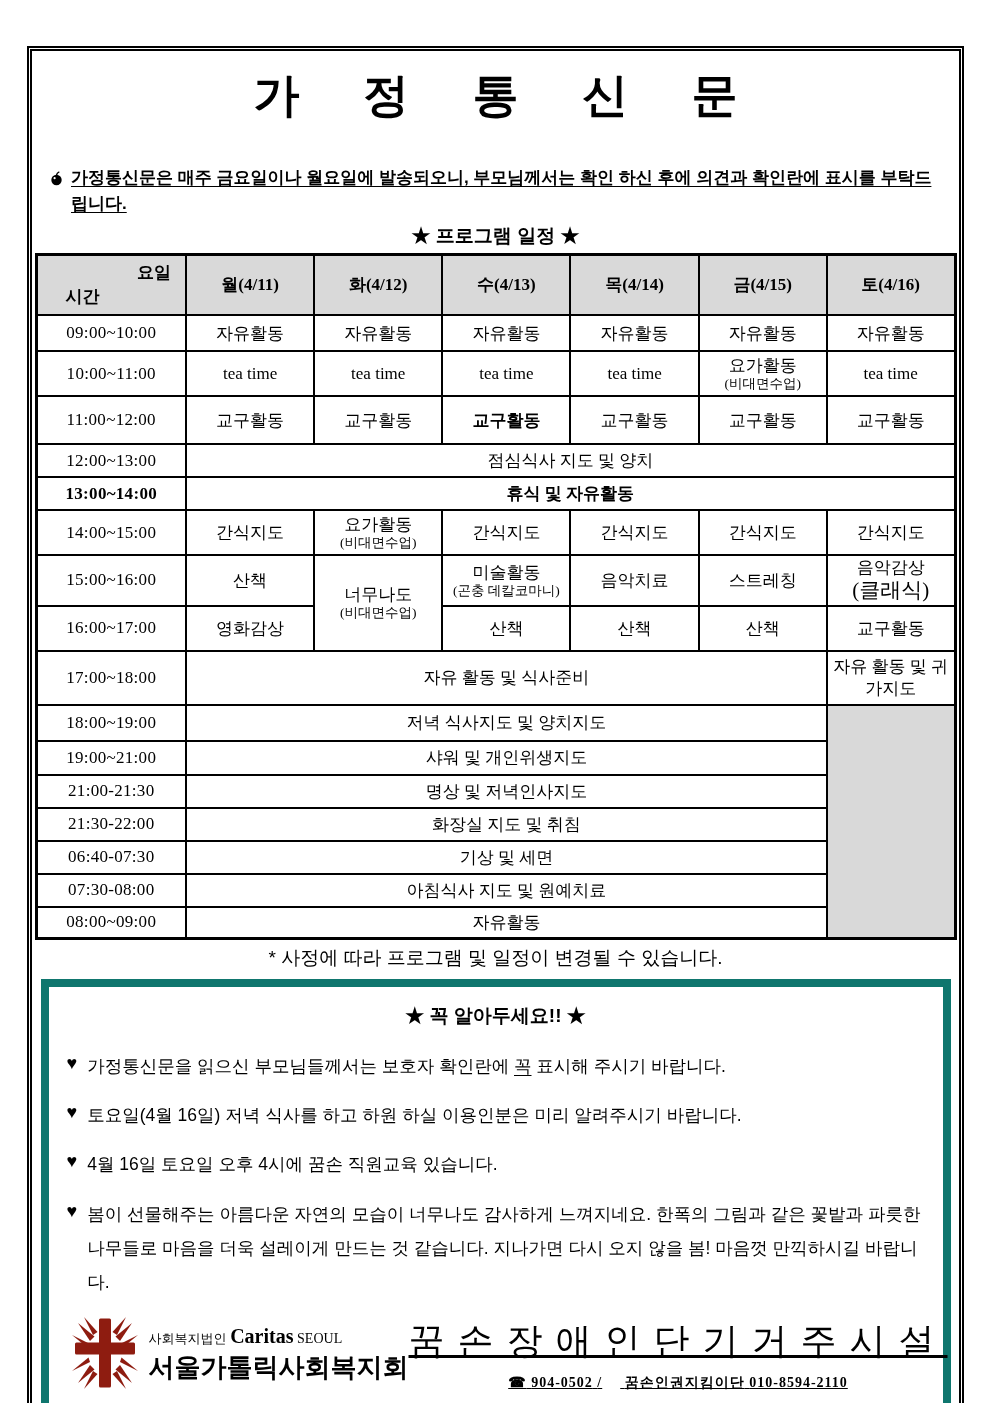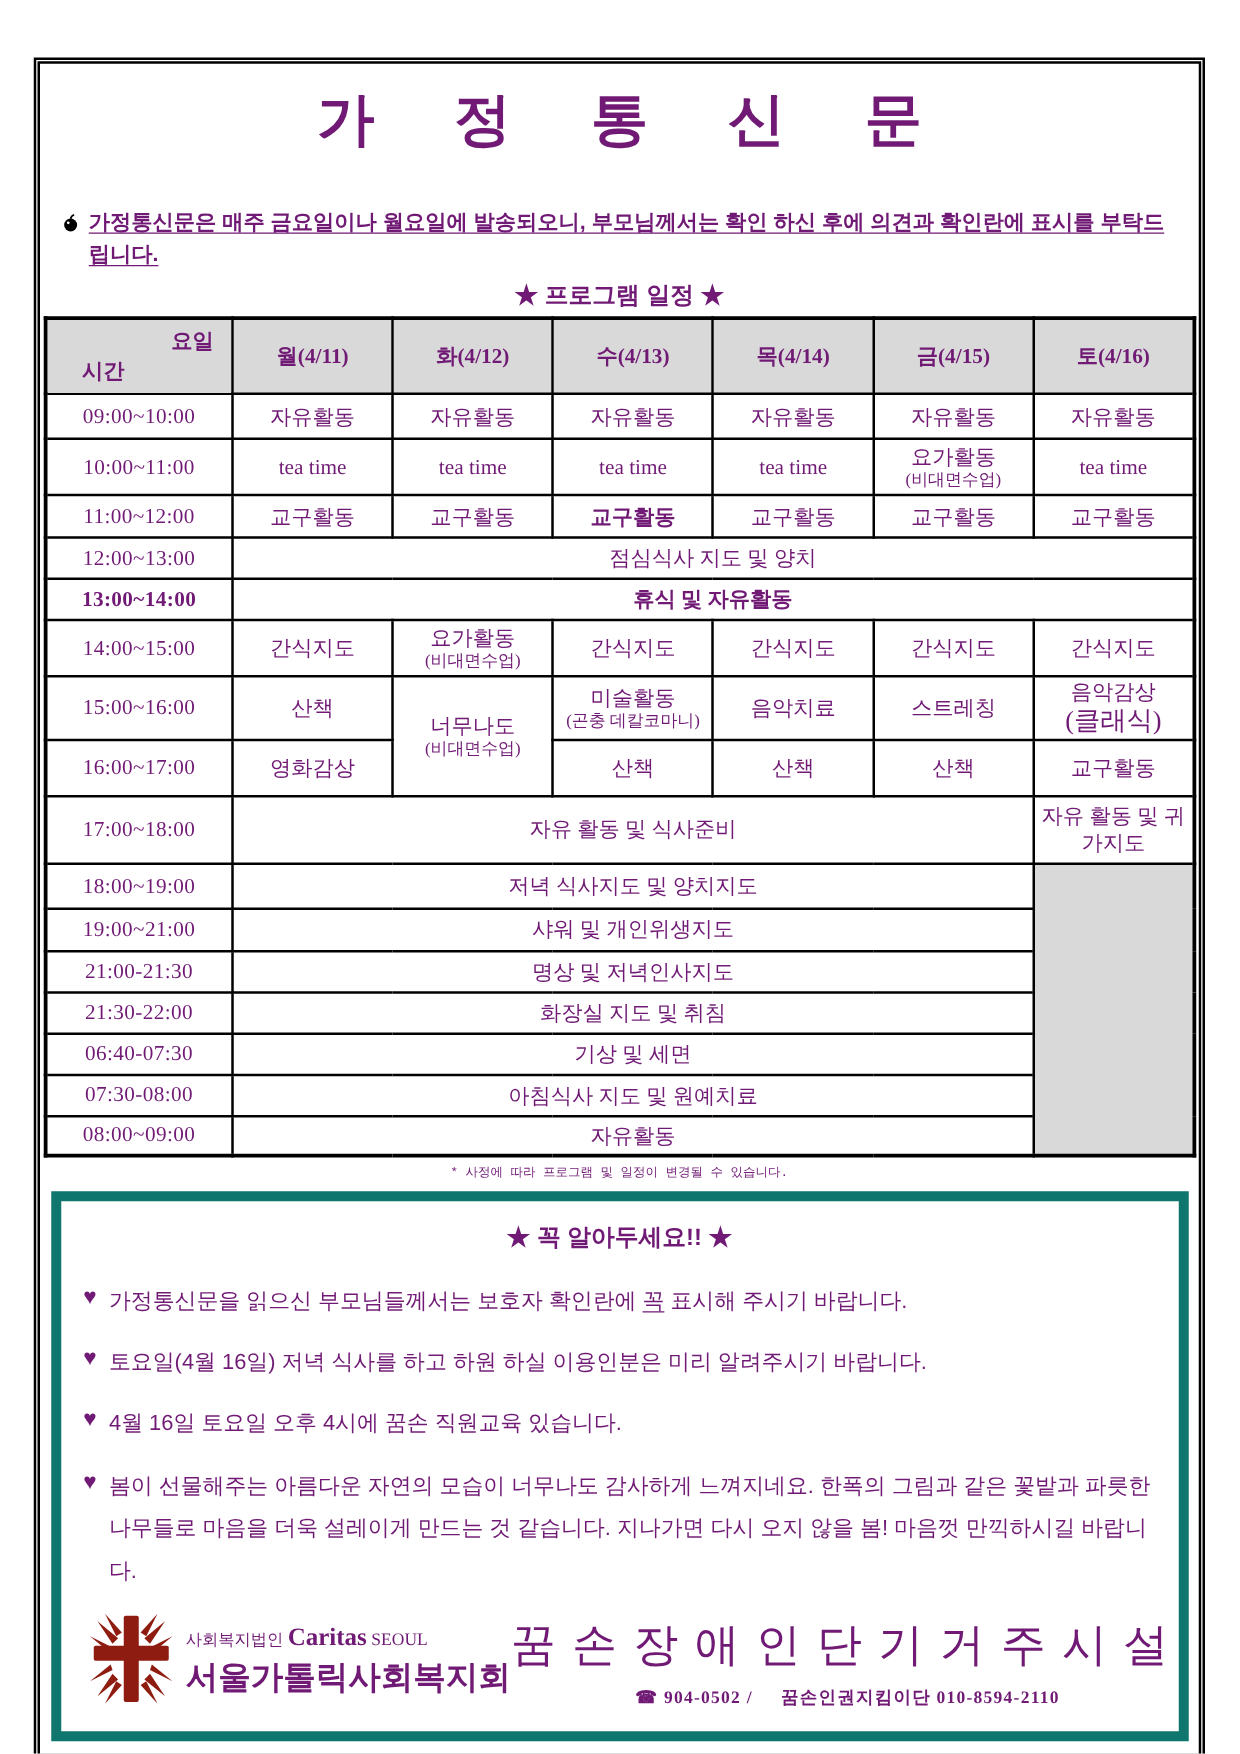--- a/index.html
+++ b/index.html
@@ -1,19 +1,19 @@
 <!DOCTYPE html>
 <html><head>
 <meta charset="utf-8">
 <style>
   * { margin:0; padding:0; box-sizing:border-box; }
   html,body { background:#fff; }
   .page {
     position:relative; width:992px; height:1403px; background:#fff;
-    font-family:"Liberation Sans", sans-serif; color:#701a75; overflow:hidden;
+    font-family:"Liberation Sans", sans-serif; color:#000000; overflow:hidden;
   }
   .outer {
     position:absolute; left:27px; top:46px; width:937px;
     border:5px double #000; background:#fff; padding-bottom:10px;
   }
   h1.title {
     margin-top:14px; text-align:center;
     font-family:"Liberation Serif", serif; font-weight:600;
     font-size:46px; letter-spacing:26px; text-indent:26px;
   }
@@ -44,39 +44,39 @@
       #d9d9d9;
   }
   .c-day  { position:absolute; top:5px;  right:14px; font-weight:bold; }
   .c-time2{ position:absolute; bottom:6px; left:16px; font-weight:bold;margin-left:12px; }
   td.time { letter-spacing:0.3px; }
   td .t { line-height:1.25; }
   td .s { font-size:13.5px; line-height:1.2; }
   td .s.lg { font-size:21px; }
   td.b .t { font-weight:bold; }
   td.gray { background:#d9d9d9; }
-  .footnote { text-align:center; font-size:10px; margin-top:5px; font-family:Liberation Mono, monospace; }
+  .footnote { text-align:center; font-size:19px; margin-top:5px; font-family:Liberation Sans, sans-serif; }
   .notice {
     width:910px; margin:8px auto 0 auto; border:8px solid #0f766e;
     padding:16px 14px 14px 14px;
   }
   .notice-title { text-align:center; font-size:19px; font-weight:bold; margin-bottom:20px; }
   ul.notice-list { list-style:none; margin:0 4px; }
   ul.notice-list li { display:flex; align-items:flex-start; margin-bottom:15px; font-size:17.5px; }
   ul.notice-list li .heart { flex:0 0 auto; margin-right:10px; font-size:18px; line-height:1.6; }
   ul.notice-list li .ni-text { line-height:1.95; }
   ul.notice-list li .u { text-decoration:underline; text-underline-offset:3px; }
   .footer { display:flex; align-items:center; margin-top:6px; }
   .logo-block { flex:0 0 330px; display:flex; align-items:center; padding-left:6px; }
   .logo-text { margin-left:8px; }
   .logo-line1 { font-size:13px; white-space:nowrap; }
   .logo-line1 .caritas { font-family:"Liberation Serif", serif; font-weight:bold; font-size:20px; }
   .logo-line1 .seoul { font-family:"Liberation Serif", serif; font-size:14px; }
   .logo-line2 { font-size:26px; font-weight:bold; margin-top:2px; white-space:nowrap; }
-  .fac-block { flex:1 1 auto; text-align:center; padding-right:10px; }
+  .fac-block { flex:1 1 auto; text-align:center; padding-right:10px;text-decoration:underline; }
   .fac-name {
     font-family:"Liberation Serif", serif; font-size:36px; font-weight:500;
     letter-spacing:13px; white-space:nowrap;
   }
   .fac-phone {
     margin-top:8px; font-family:"Liberation Serif", serif;
     font-size:14px; font-weight:600; letter-spacing:1px;
   }
   .fac-phone .gap { display:inline-block; width:18px; }
 </style>
@@ -162,21 +162,21 @@
               <div class="t">tea time</div>
             </td>
             <td>
               <div class="t">요가활동</div>
               <div class="s">(비대면수업)</div>
             </td>
             <td>
               <div class="t">tea time</div>
             </td>
           </tr>
-          <tr style="height: 34px;">
+          <tr style="height: 48px;">
             <td class="time">11:00~12:00</td>
             <td>
               <div class="t">교구활동</div>
             </td>
             <td>
               <div class="t">교구활동</div>
             </td>
             <td class="b">
               <div class="t">교구활동</div>
             </td>

